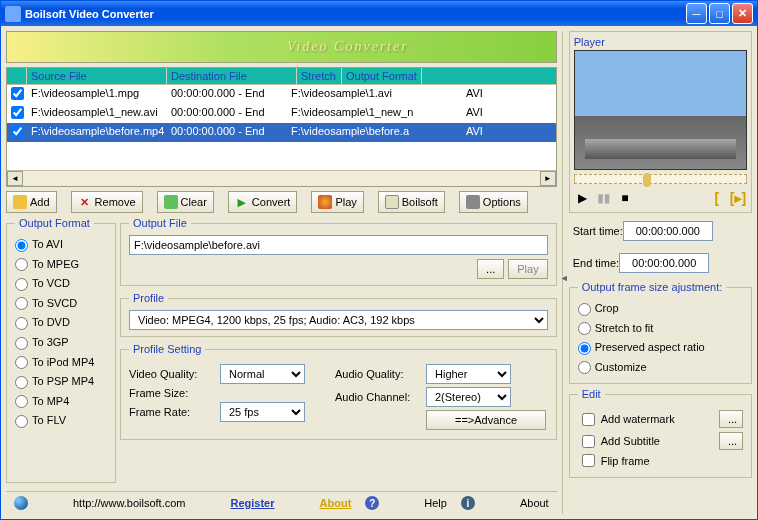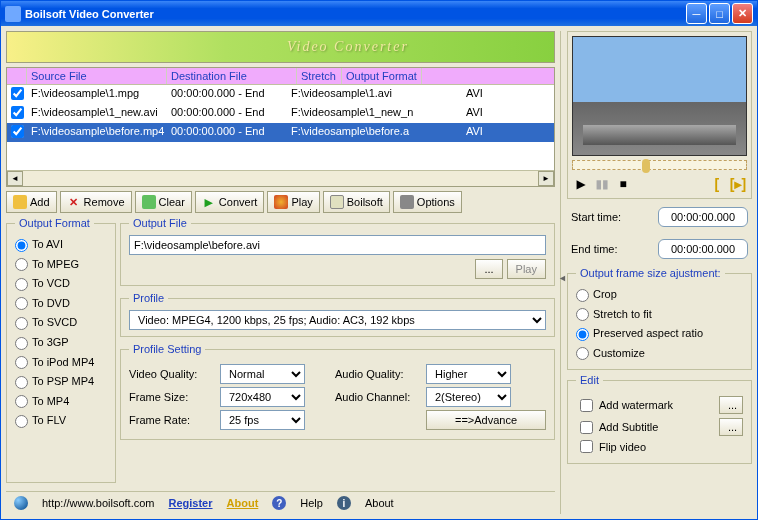--- a/index.html
+++ b/index.html
@@ -12,70 +12,70 @@
 .tb-btn { width: 21px; height: 21px; border: 1px solid #fff; border-radius: 3px; display: flex; align-items: center; justify-content: center; color: white; font-weight: bold; cursor: pointer; }
 .tb-min, .tb-max { background: linear-gradient(#5e9eff, #1f68e0); }
 .tb-close { background: linear-gradient(#f08080, #d43b1e); }
 .main { display: flex; height: calc(100% - 25px); padding: 5px; gap: 5px; }
 .left-col { flex: 1; display: flex; flex-direction: column; gap: 4px; }
 .right-col { width: 215px; display: flex; flex-direction: column; gap: 4px; border-left: 1px solid #c0c0a0; padding-left: 6px; position: relative; }
 .splitter { position: absolute; left: -3px; top: 50%; font-size: 9px; color: #666; }
 .banner { height: 32px; background: linear-gradient(90deg, #f8f088, #b0e060 40%, #88d040); border: 1px solid #a0a080; position: relative; overflow: hidden; display: flex; align-items: center; }
 .banner-text { position: absolute; left: 280px; font-style: italic; font-size: 14px; color: #f0e8a0; letter-spacing: 2px; font-family: cursive; text-shadow: 1px 1px 2px rgba(0,0,0,.3); }
 .filelist { border: 1px solid #a0a080; background: white; flex: 0 0 120px; display: flex; flex-direction: column; }
-.fl-header { display: flex; background: #f0abfc; border-bottom: 1px solid #c0c0a0; }
+.fl-header { display: flex; background: #14b8a6; border-bottom: 1px solid #c0c0a0; }
 .fl-header > div { padding: 2px 4px; color: #2040c0; border-right: 1px solid #d0d0c0; }
 .fl-body { flex: 1; overflow: auto; }
 .fl-row { display: flex; padding: 1px 0; }
 .fl-row > div { padding: 1px 4px; white-space: nowrap; overflow: hidden; }
 .fl-row.sel { background: #316ac5; color: white; }
 .fl-chk { width: 20px; }
 .fl-src { width: 140px; }
 .fl-time { width: 120px; }
 .fl-dst { width: 130px; }
 .fl-stat { width: 45px; }
 .fl-fmt { width: 80px; }
 .fl-scroll { height: 16px; background: #f0f0e8; border-top: 1px solid #c0c0a0; display: flex; }
 .fl-scroll-arrow { width: 16px; background: #e8e8d8; border: 1px solid #a0a080; display: flex; align-items: center; justify-content: center; font-size: 8px; }
 .fl-scroll-track { flex: 1; background: #f0ecd8; }
-.toolbar { display: flex; gap: 3px; }
+.toolbar { display: flex; gap: 14px; }
 .tbtn { height: 22px; padding: 0 6px; background: linear-gradient(#fefefe, #e8e4d0); border: 1px solid #a0a080; display: flex; align-items: center; gap: 3px; cursor: pointer; }
 .tbtn .ic { width: 14px; height: 14px; display: inline-flex; align-items: center; justify-content: center; border-radius: 2px; }
 .bottom { flex: 1; display: flex; gap: 4px; }
 .of-panel { width: 110px; }
 .right-panels { flex: 1; display: flex; flex-direction: column; gap: 6px; }
 fieldset { border: 1px solid #c0c0a0; padding: 6px 8px; }
 legend { color: #2040c0; padding: 0 4px; font-size: 11px; }
 .radio-list label { display: block; padding: 3px 0; cursor: pointer; }
 .radio-list input { margin-right: 4px; vertical-align: middle; }
 input[type="text"], select { border: 1px solid #7f9db9; background: white; padding: 2px 4px; height: 20px; }
 input[type="text"] { width: 100%; }
 .btn { background: linear-gradient(#fefefe, #e8e4d0); border: 1px solid #a0a080; padding: 2px 8px; height: 20px; cursor: pointer; }
 .btn[disabled] { color: #888; }
 .row { display: flex; align-items: center; gap: 6px; margin: 3px 0; }
 .row label { width: 85px; }
 .row select { width: 85px; }
 .row2 { display: flex; gap: 30px; }
 .footer { display: flex; align-items: center; gap: 14px; padding: 4px 8px; border-top: 1px solid #c0c0a0; margin-top: 4px; }
-.footer a { color: #000; text-decoration: none; }
+.footer a { color: #000; text-decoration: none; margin-left: 31px; }
 .footer .reg { color: #2040c0; font-weight: bold; text-decoration: underline; }
 .footer .buy { color: #d0a000; font-weight: bold; text-decoration: underline; }
 .globe { width: 14px; height: 14px; background: radial-gradient(circle at 30% 30%, #8cf, #048); border-radius: 50%; }
 .help-ic { width: 14px; height: 14px; background: #4060c0; border-radius: 50%; color: white; display: inline-flex; align-items: center; justify-content: center; font-weight: bold; font-size: 10px; }
 .player-box { border: 1px solid #c0c0a0; padding: 4px; }
 .player-label { color: #2040c0; margin-bottom: 2px; display: block; }
 .video { width: 100%; height: 120px; background: linear-gradient(to bottom, #88b8e8 55%, #666 55%, #888); border: 1px solid #333; position: relative; }
 .video-overlay { position: absolute; bottom: 10px; left: 10px; right: 10px; top: 40px; background: linear-gradient(to top, #555, #aaa 30%, transparent 30%); }
 .seek { height: 10px; border: 1px dashed #c0a060; margin: 4px 0; background: #f8f4e0; position: relative; }
 .seek-thumb { position: absolute; left: 40%; top: -2px; width: 8px; height: 14px; background: #e0c060; border-radius: 4px; }
 .play-controls { display: flex; justify-content: space-between; align-items: center; padding: 2px 0; }
 .pc-btn { width: 18px; height: 16px; display: inline-flex; align-items: center; justify-content: center; cursor: pointer; font-size: 12px; }
 .bracket { color: #d0a000; font-weight: bold; font-size: 14px; }
-.time-row { display: flex; align-items: center; justify-content: space-between; margin: 4px 4px; }
-.time-row input { width: 90px; text-align: center; border-radius: 6px; }
+.time-row { display: flex; align-items: center; justify-content: flex-start; margin: 4px 4px; }
+.time-row input { width: 90px; text-align: center; }
 .ic-folder { background: #f0c040; }
 .ic-x { color: #d02020; font-weight: bold; }
 .ic-clear { background: #60c060; border-radius: 50%; }
 .ic-play { color: #20a020; }
 .ic-play2 { background: radial-gradient(#f0b030, #d04020); border-radius: 50%; }
 .ic-file { background: #e0e0c0; border: 1px solid #888; }
 .ic-gear { background: #888; border-radius: 50%; }
 .adv-btn { width: 120px; }
 .chk-row { display: flex; align-items: center; gap: 6px; margin: 4px 0; }
 .chk-row input[type="checkbox"] { margin-left: 4px; }
@@ -174,22 +174,22 @@
           </div>
       </div>
 
       <div class="bottom">
         <fieldset class="of-panel">
           <legend>Output Format</legend>
           <div class="radio-list" id="fmt-list">
               <label><input type="radio" name="ofmt" checked="" style="">To AVI</label>
               <label><input type="radio" name="ofmt" style="">To MPEG</label>
               <label><input type="radio" name="ofmt" style="">To VCD</label>
+              <label><input type="radio" name="ofmt" style="">To SVCD</label>
               <label><input type="radio" name="ofmt" style="">To DVD</label>
-              <label><input type="radio" name="ofmt" style="">To SVCD</label>
               <label><input type="radio" name="ofmt" style="">To 3GP</label>
               <label><input type="radio" name="ofmt" style="">To iPod MP4</label>
               <label><input type="radio" name="ofmt" style="">To PSP MP4</label>
               <label><input type="radio" name="ofmt" style="">To MP4</label>
               <label><input type="radio" name="ofmt" style="">To FLV</label>
             </div>
         </fieldset>
 
         <div class="right-panels">
           <fieldset>
@@ -209,21 +209,20 @@
           <fieldset>
             <legend>Profile Setting</legend>
             <div class="row2">
               <div>
                 <div class="row">
                     <label>Video Quality:</label>
                     <select><option>Normal</option></select>
                   </div>
                 <div class="row">
                     <label>Frame Size:</label>
-                    <select><option>720x480</option></select>
                   </div>
                 <div class="row">
                     <label>Frame Rate:</label>
                     <select><option>25 fps</option></select>
                   </div>
               </div>
               <div>
                 <div class="row">
                     <label>Audio Quality:</label>
                     <select><option>Higher</option></select>
@@ -250,20 +249,21 @@
         <span class="help-ic">?</span>
         <a href="#">Help</a>
         <span class="help-ic" style="background:#406080">i</span>
         <a href="#">About</a>
       </div>
     </div>
 
     <div class="right-col">
       <span class="splitter">◄</span>
       <div class="player-box">
+        <span class="player-label">Player</span>
         <div class="video">
             <div class="video-overlay"></div>
           </div>
         <div class="seek">
             <div class="seek-thumb"></div>
           </div>
         <div class="play-controls">
           <div>
             <span class="pc-btn">▶</span>
             <span class="pc-btn" style="color:#aaa">▮▮</span>
@@ -301,18 +301,18 @@
             <span>Add watermark</span>
             <button class="btn btn-sm">...</button>
           </div>
         <div class="chk-row">
             <input type="checkbox" style="">
             <span>Add Subtitle</span>
             <button class="btn btn-sm">...</button>
           </div>
         <div class="chk-row">
             <input type="checkbox" style="">
-            <span>Flip video</span>
+            <span>Flip frame</span>
           </div>
       </fieldset>
     </div>
   </div>
 </div>
 
 </body></html>

